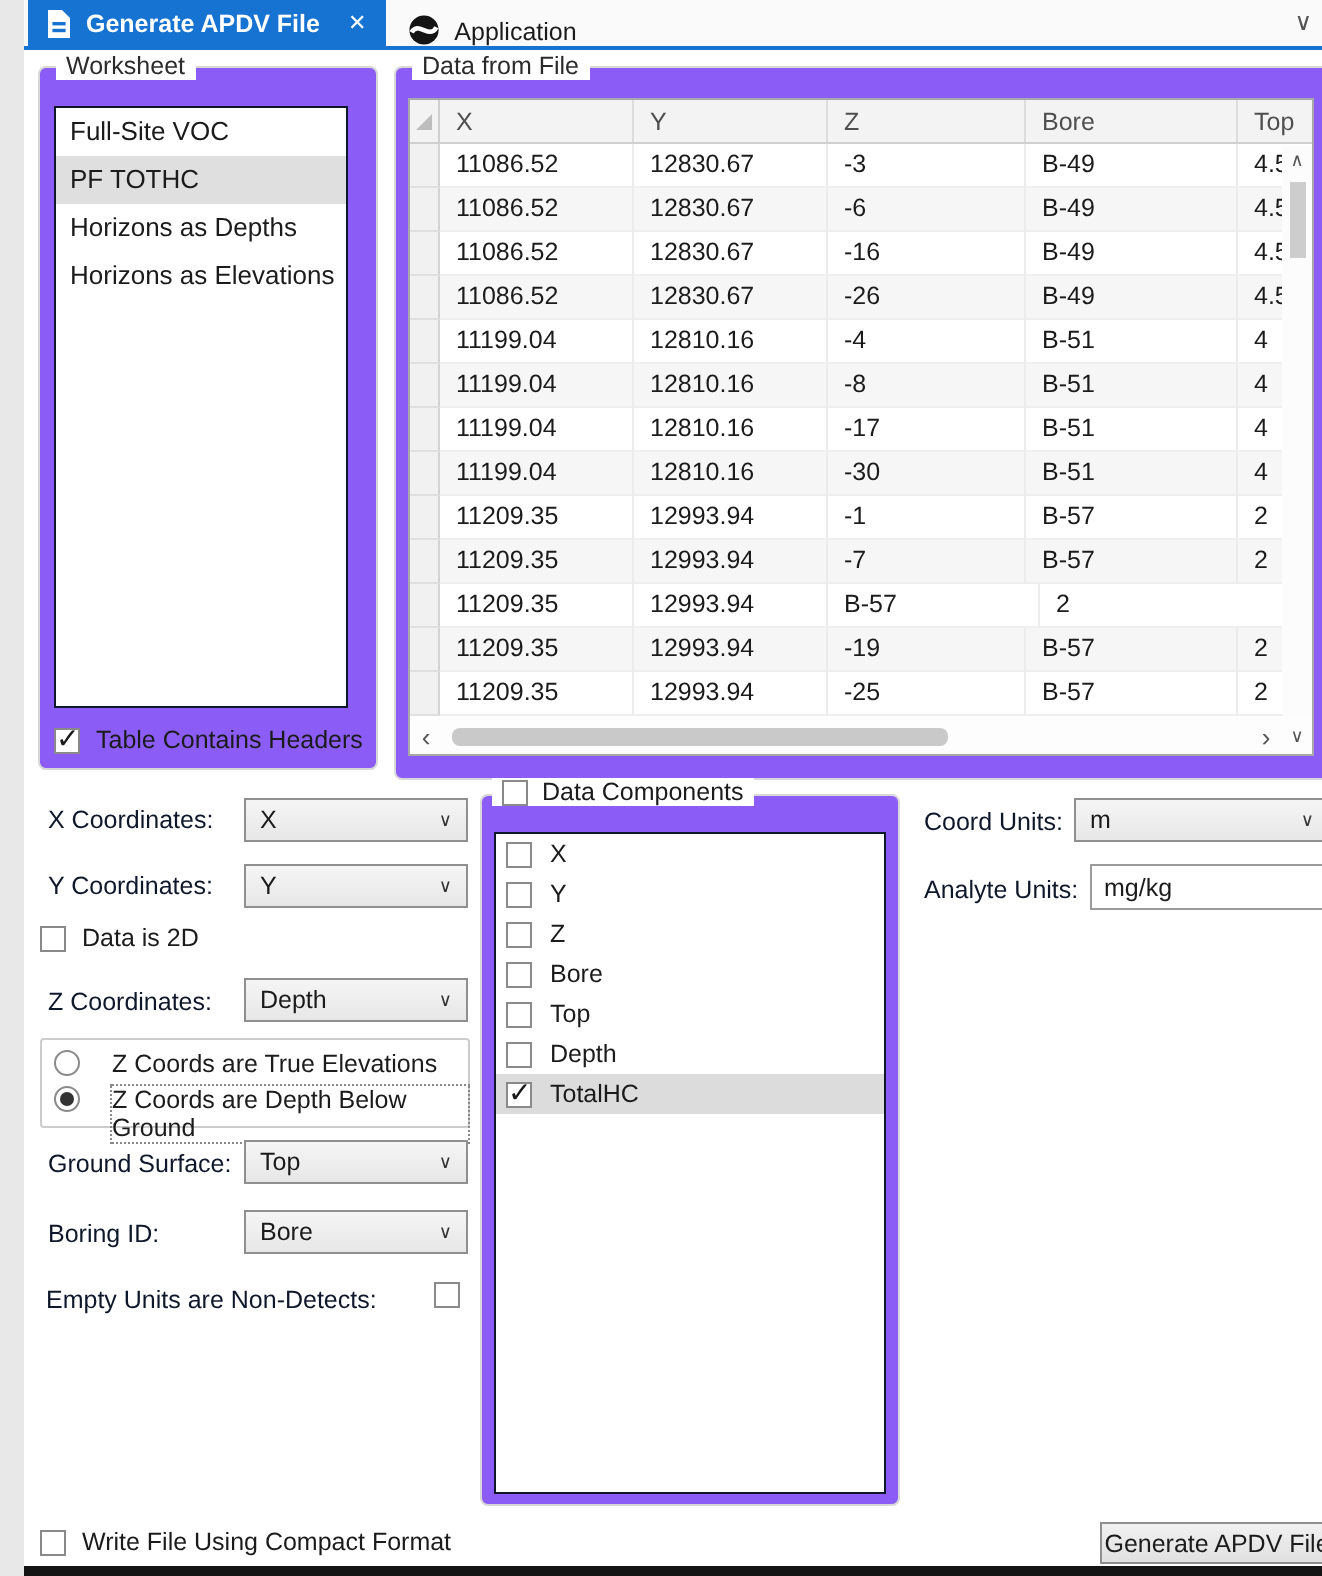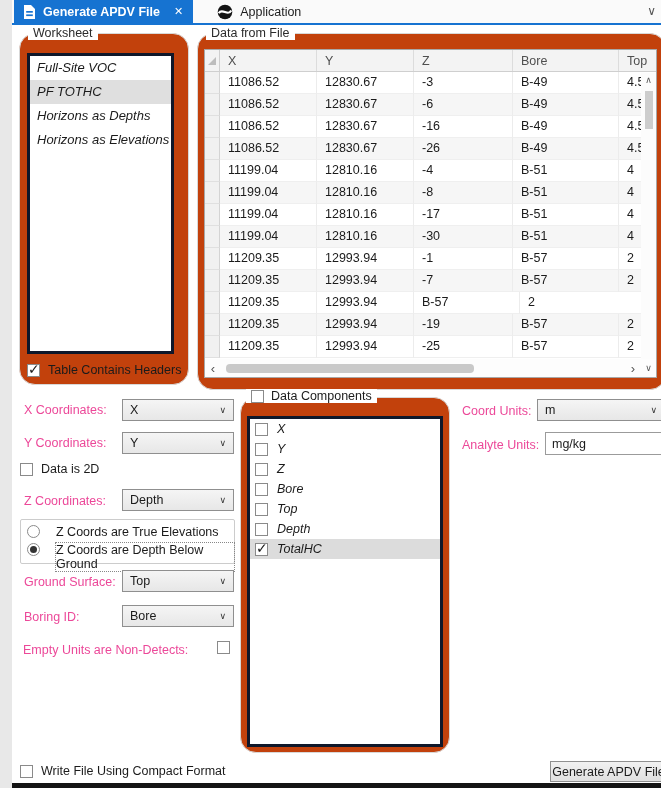--- a/index.html
+++ b/index.html
@@ -6,31 +6,31 @@
   html,body { background:#e8e8e8; }
   body { font-family:"Liberation Sans","DejaVu Sans",sans-serif; font-size:12.5px; color:#1b1b1b; }
   #app { position:relative; width:655px; height:788px; background:#fff; overflow:hidden;margin-left:12px; }
 
   
   .tabbar { position:absolute; top:0; left:0; right:0; height:25px; background:#fafafa;
             border-bottom:2px solid #1673d1; display:flex; align-items:stretch; }
   .tab-active { display:flex; align-items:center; gap:7px; background:#1673d1; color:#fff;
                 padding:0 10px 0 9px; margin-left:2px; font-weight:600; }
   .tab-close { font-size:11px; margin-left:7px; cursor:default; }
-  .tab-plain { display:flex; align-items:center; gap:7px; padding:0 24px; color:#1b1b1b; }
+  .tab-plain { display:flex; align-items:flex-end; gap:7px; padding:0 11px; color:#1b1b1b; }
   .tab-overflow { position:absolute; right:11px; top:4px; color:#555; font-size:12px; }
 
   
-  .groupbox { position:absolute; border:1px solid #d8d8d8; border-radius:16px; background:#c2410c; }
+  .groupbox { position:absolute; border:1px solid #d8d8d8; border-radius:4px; background:#8b5cf6; }
   .gb-label { position:absolute; top:-8px; left:8px; background:#fff; padding:0 5px; color:#2b2b2b; white-space:nowrap; }
   .gb-label-flex { position:absolute; top:-9px; left:5px; background:#fff; padding:0 5px;
                    display:flex; align-items:center; gap:7px; white-space:nowrap; }
 
   
-  .listbox { position:absolute; background:#fff; border:3px solid #0f172a; overflow:hidden;font-style:italic; }
+  .listbox { position:absolute; background:#fff; border:1px solid #0f172a; overflow:hidden; }
   .ws-item { height:24px; line-height:24px; padding-left:7px; font-size:13px; white-space:nowrap; }
   .ws-item.selected { background:#dfdfdf; }
 
   
   .cb { display:inline-block; width:13px; height:13px; border:1px solid #8a8a8a; background:#fff;
         position:relative; flex:0 0 13px; }
   .cb.checked::after { content:"✓"; position:absolute; top:-4px; left:0; font-size:14px; font-weight:bold; color:#1a1a1a; }
   .cbrow { position:absolute; display:flex; align-items:center; gap:8px; }
   .rb { display:inline-block; width:13px; height:13px; border:1px solid #8a8a8a; border-radius:50%;
         background:#fff; position:relative; flex:0 0 13px; }
@@ -58,21 +58,21 @@
   .vs-thumb { width:8px; height:38px; margin:2px auto 0; background:#cdcdcd; }
   .hscroll { position:absolute; left:0; right:15px; bottom:0; height:18px; background:#fdfdfd;
              display:flex; align-items:center; }
   .hs-arrow { width:16px; text-align:center; font-size:13px; color:#555; }
   .hs-track { position:relative; flex:1; height:100%; }
   .hs-thumb { position:absolute; left:5px; top:4.5px; width:248px; height:9px; background:#c9c9c9; border-radius:4px; }
   .scroll-corner { position:absolute; right:0; bottom:0; width:15px; height:18px; text-align:center;
                    font-size:9px; color:#555; line-height:18px; background:#fdfdfd; }
 
   
-  .flabel { position:absolute; white-space:nowrap; color:#ec4899; }
+  .flabel { position:absolute; white-space:nowrap; color:#0f172a; }
   .combo { position:absolute; height:22px; border:1px solid #8f8f8f; background:linear-gradient(#f5f5f5,#e7e7e7);
            display:flex; align-items:center; justify-content:space-between; padding:0 7px; }
   .combo-chevron { font-size:9px; color:#333; }
   .textbox { position:absolute; height:23px; border:1px solid #9b9b9b; background:#fff; padding:0 6px;
              font-family:inherit; font-size:12.5px; color:#1b1b1b; }
   .radio-group { position:absolute; left:8px; top:519px; width:215px; height:45px; border:1px solid #cccccc; border-radius:2px; }
   .radio-row { position:absolute; display:flex; align-items:flex-start; gap:16px; left:6px; }
 
   
   .comp-item { display:flex; align-items:center; gap:9px; height:20px; padding-left:5px; }

